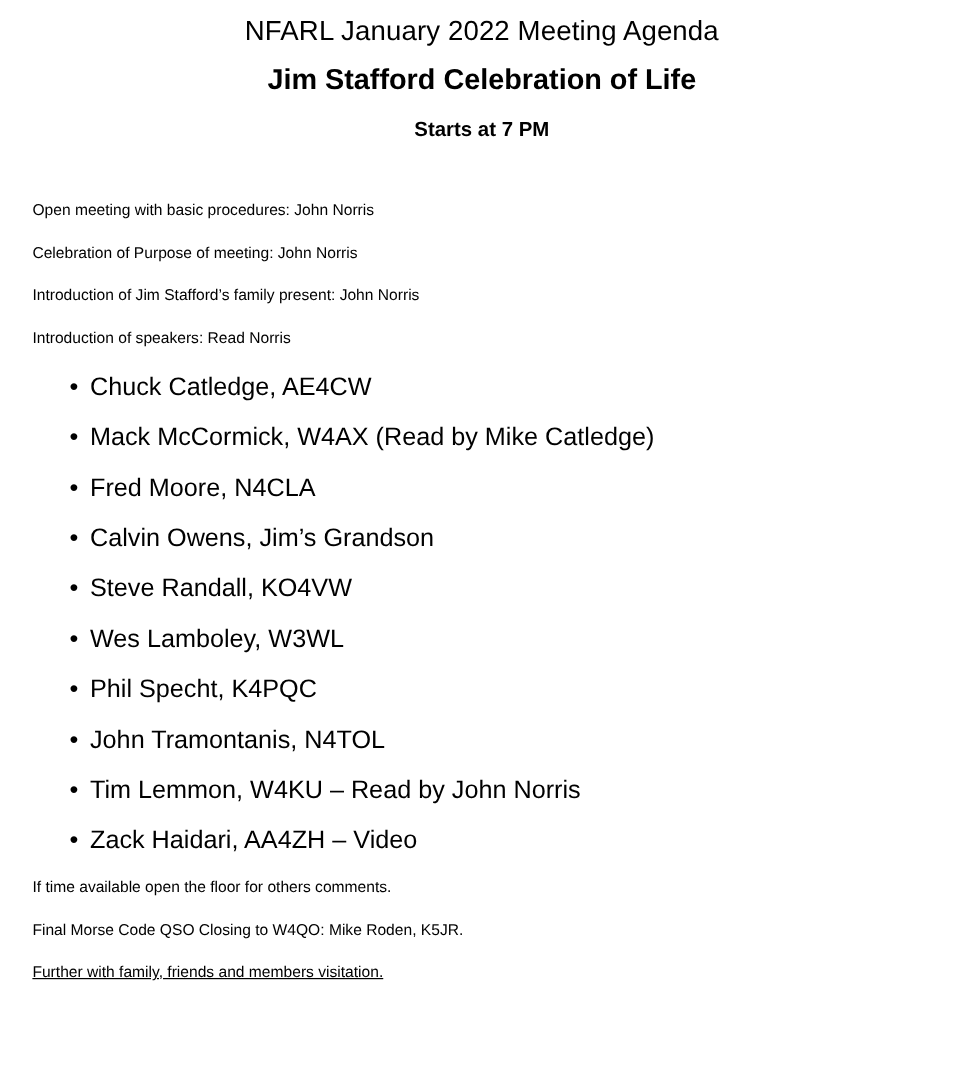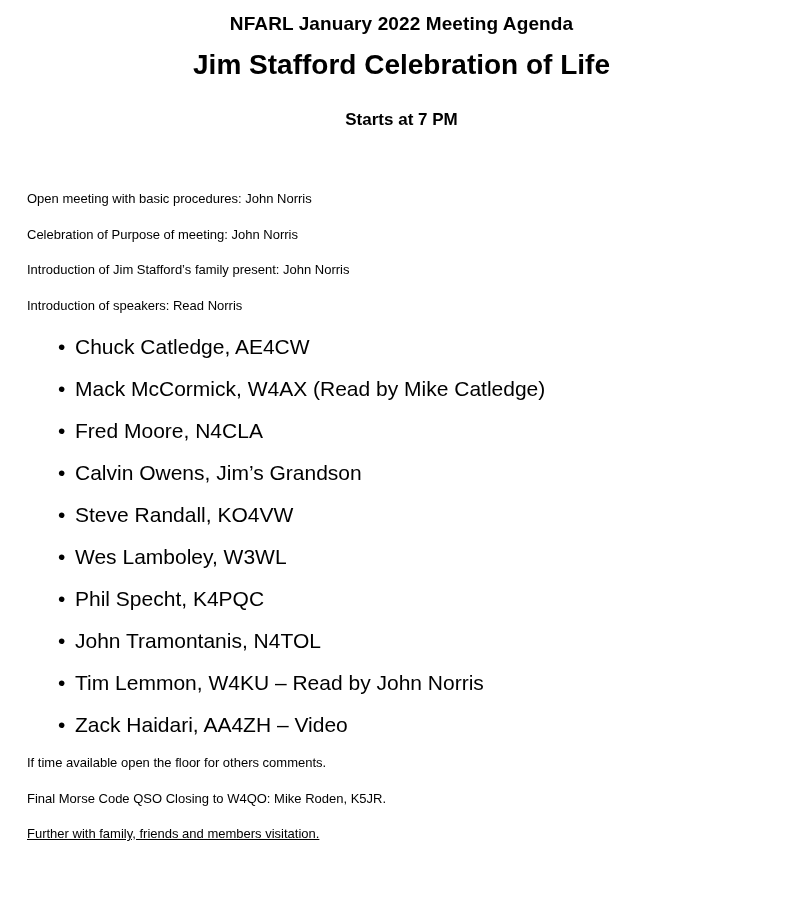--- a/index.html
+++ b/index.html
@@ -19,38 +19,38 @@
     width: 803px;
     height: 904px;
     box-sizing: border-box;
     padding: 0;
   }
   .headings {
     padding-top: 14px;
     text-align: center;
   }
   .title-main {
-    font-size: 19px;
-    font-weight: bold;
+    font-size: 23px;
+    font-weight: normal;
     letter-spacing: 0.1px;
     margin: 0 0 0 0;
     line-height: 1.0;
     padding-bottom: 18px;
   }
   .title-sub {
-    font-size: 28px;
+    font-size: 24px;
     font-weight: bold;
     margin: 0;
     line-height: 1.0;
     padding-bottom: 20px;
   }
   .title-time {
     font-size: 17px;
     font-weight: bold;
-    margin: 12px;
+    margin: 0;
     line-height: 1.0;
   }
   .body-block {
     padding-left: 27px;
     padding-right: 30px;
     padding-top: 52px;
   }
   .para {
     font-size: 13px;
     line-height: 1.0;

